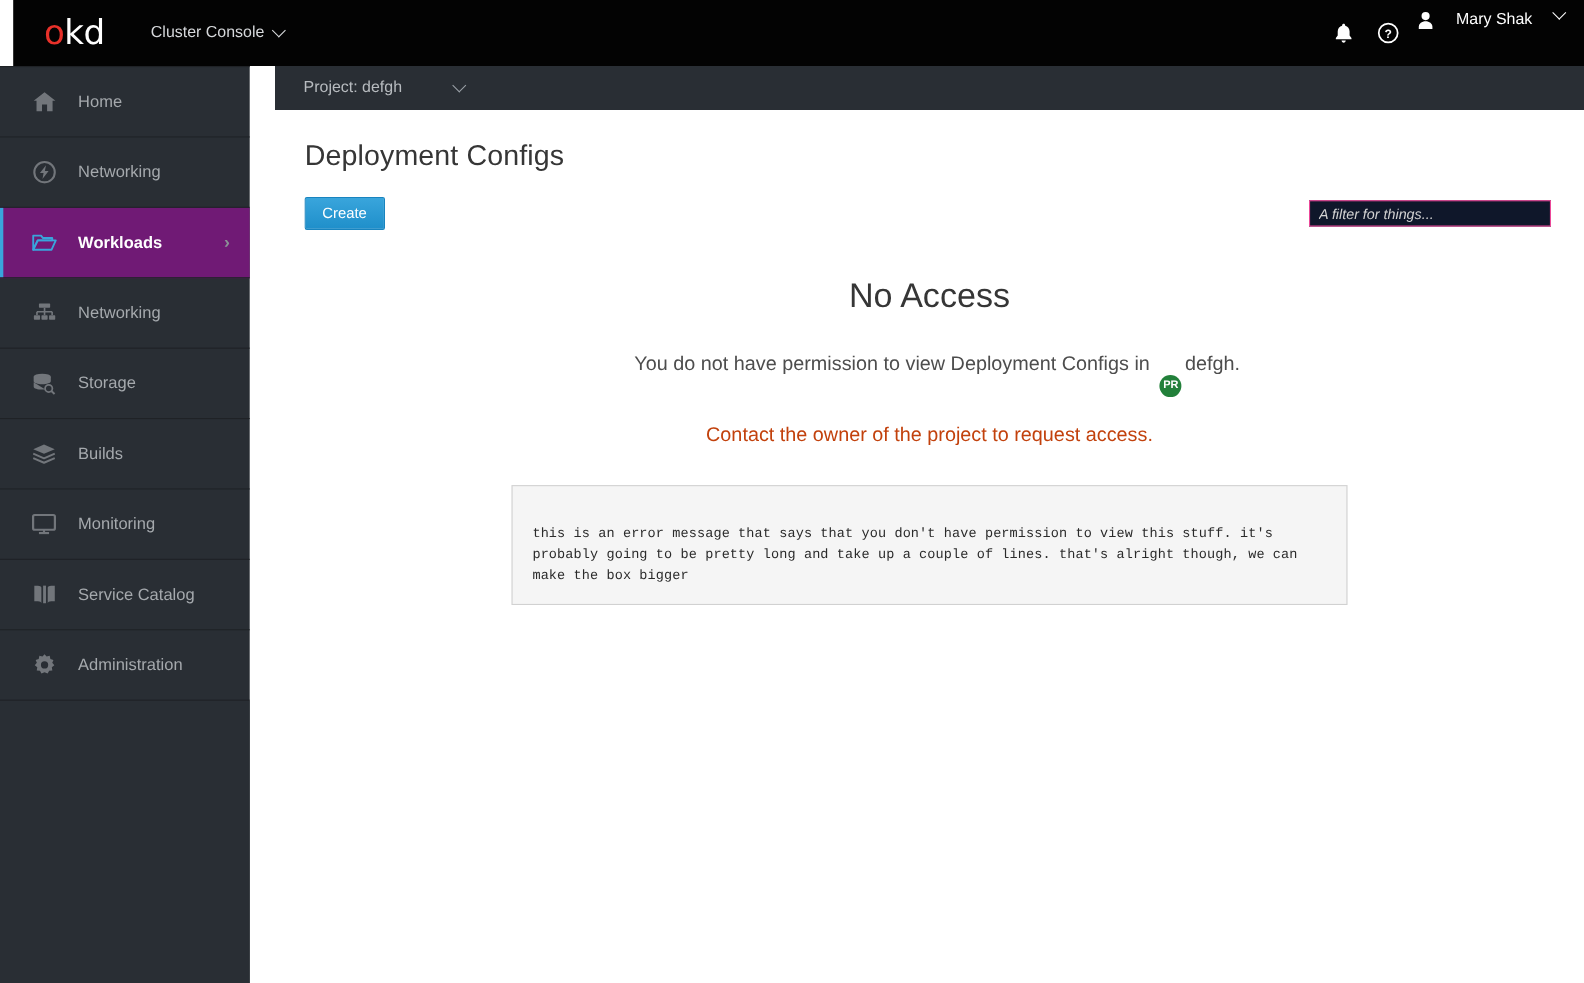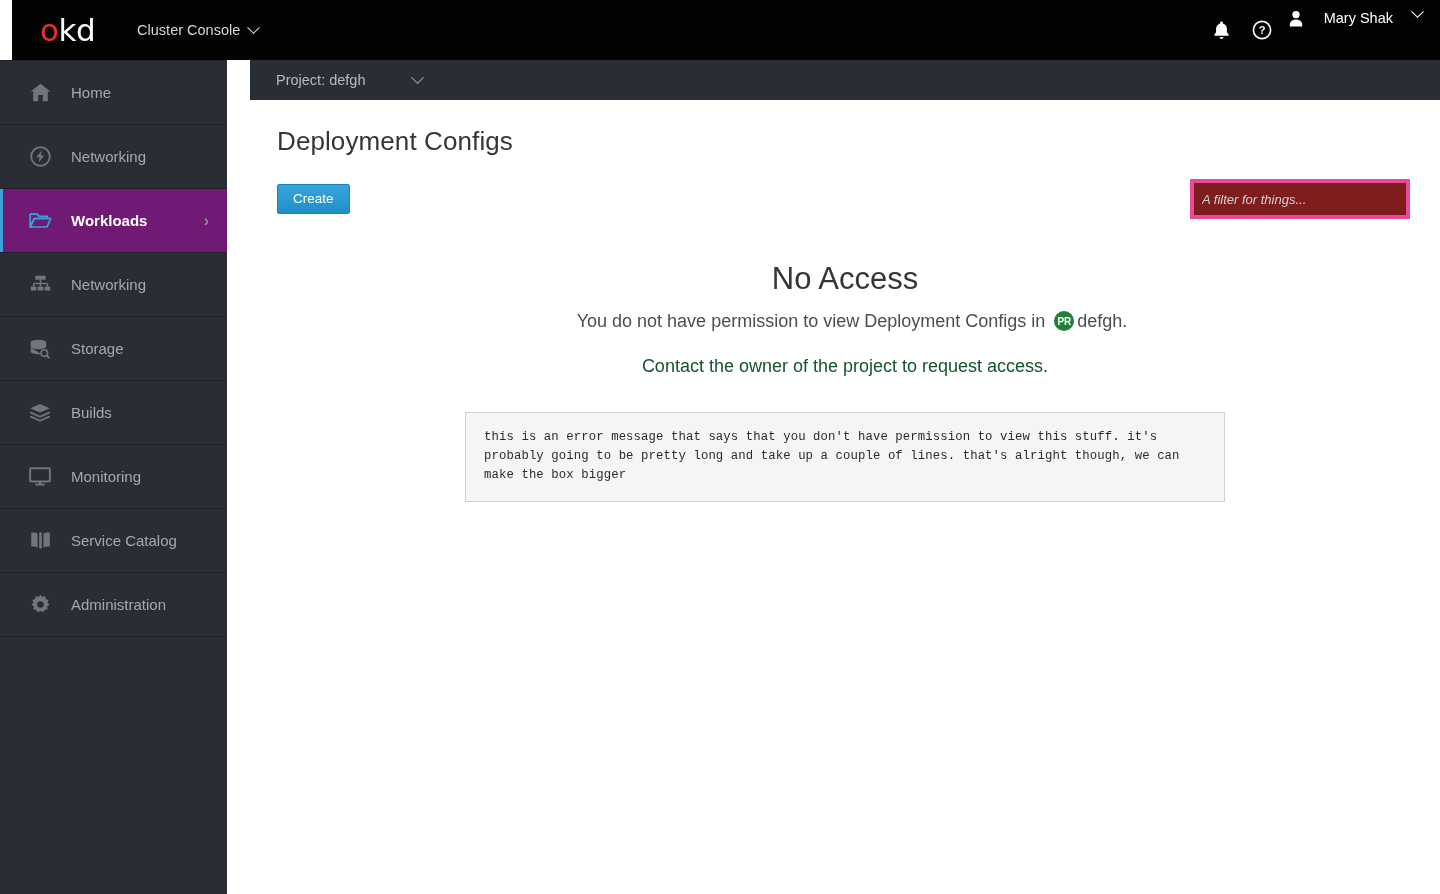--- a/index.html
+++ b/index.html
@@ -180,23 +180,23 @@
     font-size: 13.5px;
     padding: 6px 15px 7px;
     border-radius: 2px;
     cursor: pointer;
     font-family: "Liberation Sans", sans-serif;
   }
 
   .filter-input {
     width: 220px;
     height: 24px;
-    border: 4px solid #ec4899;
-    background: #7f1d1d;
-    padding: 16px 8px;
+    border: 1px solid #ec4899;
+    background: #0f172a;
+    padding: 0 8px;
     font-size: 13px;
     font-style: italic;
     color: #9c9c9c;
     outline: none;
     font-family: "Liberation Sans", sans-serif;
   }
   .filter-input::placeholder {
     color: #d2d2d2;
     font-style: italic;
   }
@@ -229,34 +229,35 @@
     justify-content: center;
     width: 20px; height: 20px;
     border-radius: 50%;
     background: #22803a;
     color: #fff;
     font-size: 10px;
     font-weight: bold;
     letter-spacing: -0.2px;
     margin-right: 3px;
     flex: 0 0 auto;
+    margin-top: 40px;
   }
   .empty-line2 {
     margin-top: 24px;
     font-size: 18px;
-    color: #14532d;
+    color: #c2410c;
   }
 
   .error-box {
     margin: 35px auto 0;
     width: 760px;
     min-height: 90px;
     background: #f5f5f5;
     border: 1px solid #d1d1d1;
-    padding: 15px 18px 16px;
+    padding: 34px 18px 16px;
     text-align: left;
     font-family: "Liberation Mono", "DejaVu Sans Mono", monospace;
     font-size: 12.3px;
     line-height: 1.55;
     color: #2b2b2b;
     letter-spacing: 0.1px;
   }
 </style>
 </head>
 <body>

